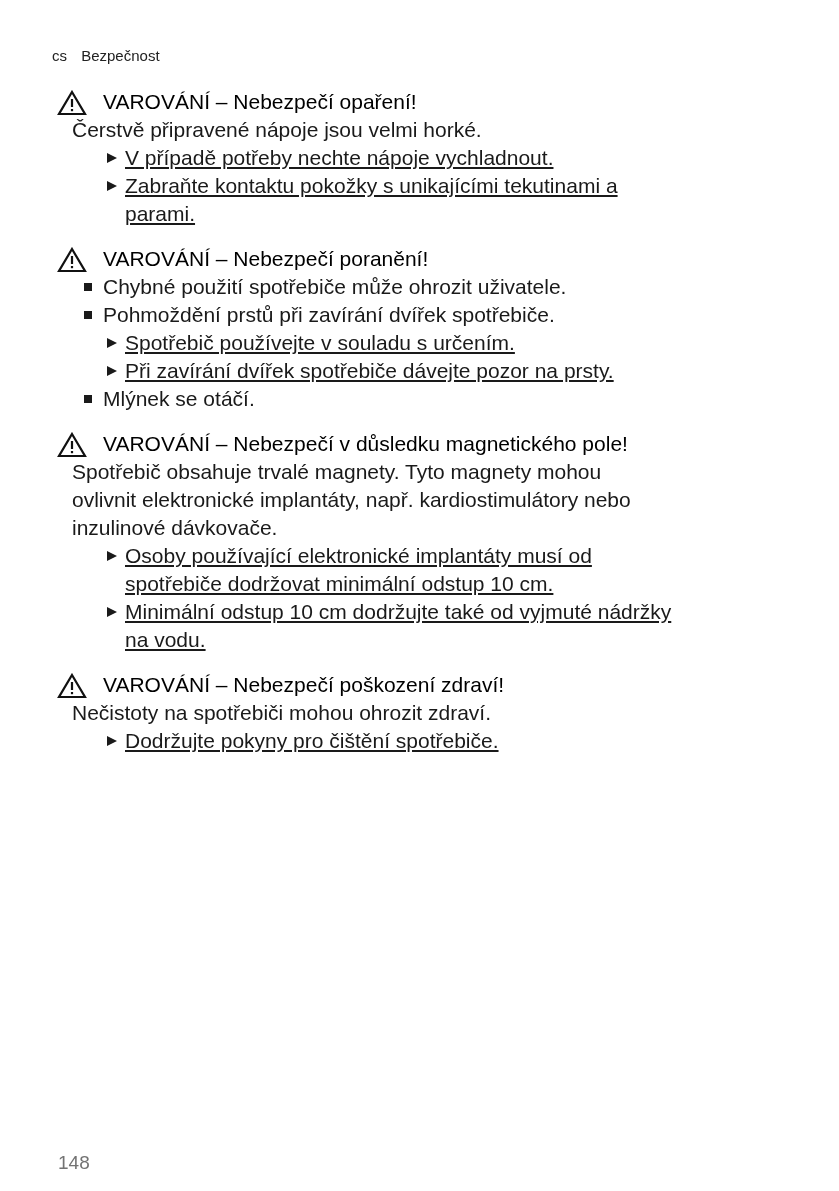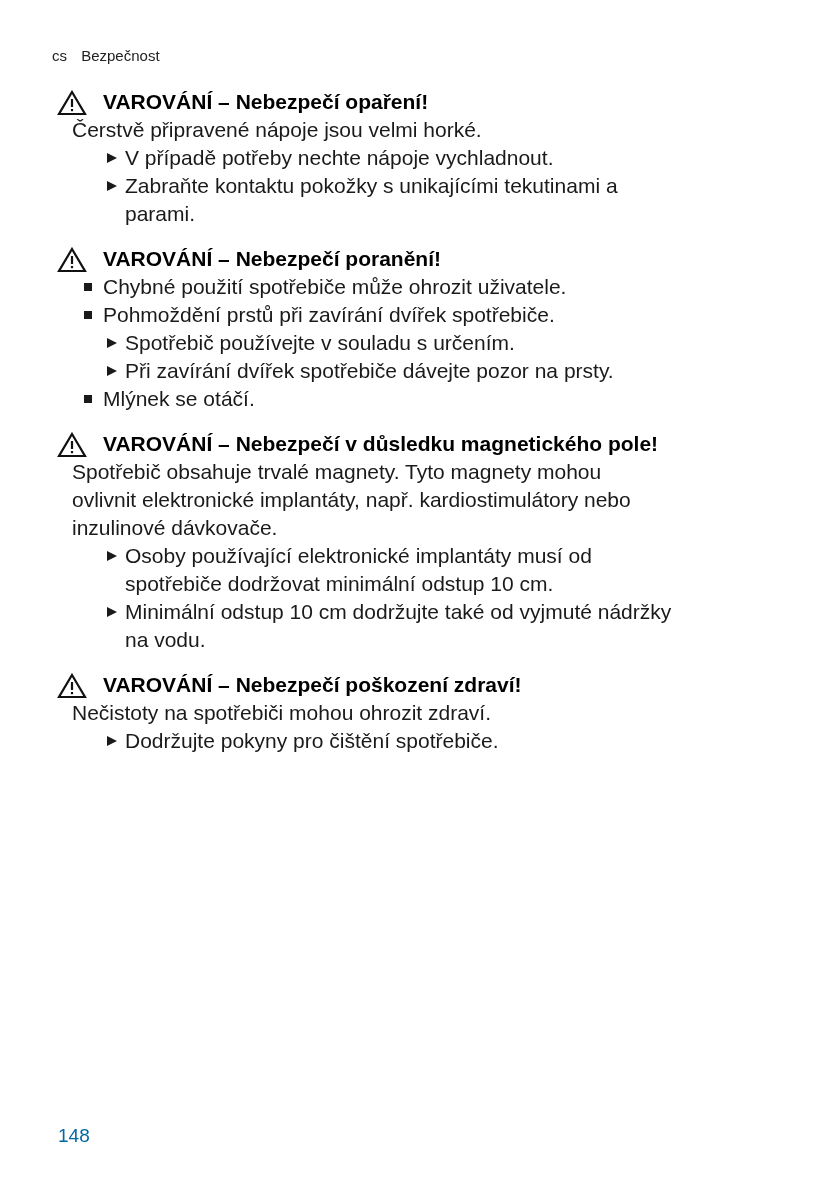--- a/index.html
+++ b/index.html
@@ -7,41 +7,41 @@
       width: 839px; height: 1191px; position: relative; overflow: hidden;
       font-family: "Liberation Sans", sans-serif; color: #1a1a1a;
     }
     .header {
       position: absolute; left: 52px; top: 47px; font-size: 15px; color: #222;
     }
     .header .lang { font-weight: normal; margin-right: 10px; }
     .content { position: absolute; left: 0; top: 88px; width: 839px; }
     .warning { position: relative; margin-bottom: 17px; }
     .w-head {
-      position: relative; padding-left: 103px; font-size: 21px; font-weight: bold;
+      position: relative; padding-left: 103px; font-size: 21px; font-weight: normal;
       line-height: 28px; height: 28px; color: #000;
     }
     .w-icon {
       position: absolute; left: 57px; top: 2px; width: 30px; height: 26px;
     }
     .line {
       font-size: 21px; line-height: 28px; color: #1a1a1a; white-space: nowrap;
     }
     .para { padding-left: 60px; margin-left: 12px; }
-    .act { position: relative; padding-left: 125px; }
+    .act { position: relative; padding-left: 125px; text-decoration: underline; }
     .act .tri {
       position: absolute; left: 107px; top: 9px; width: 0; height: 0;
       border-top: 5.5px solid transparent; border-bottom: 5.5px solid transparent;
       border-left: 10px solid #1a1a1a;
     }
     .sq-item { position: relative; padding-left: 103px; }
     .sq-item .sq {
       position: absolute; left: 84px; top: 10px; width: 8px; height: 8px; background: #1a1a1a;
     }
-    .page-num { position: absolute; left: 58px; top: 1125px; font-size: 19px; color: #0369a1; }
+    .page-num { position: absolute; left: 58px; top: 1152px; font-size: 19px; color: #737373; }
   </style>
 </head>
 <body>
 
 <div class="header">
   <span class="lang">cs</span>
   <span>Bezpečnost</span>
 </div>
 
 <div class="content">

